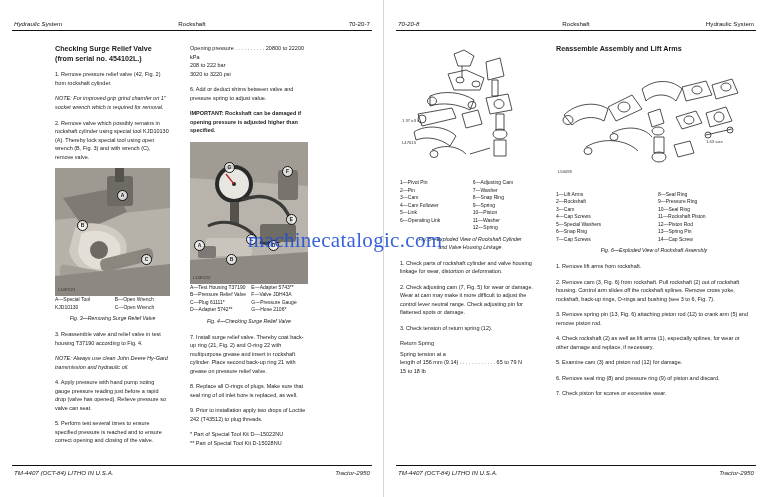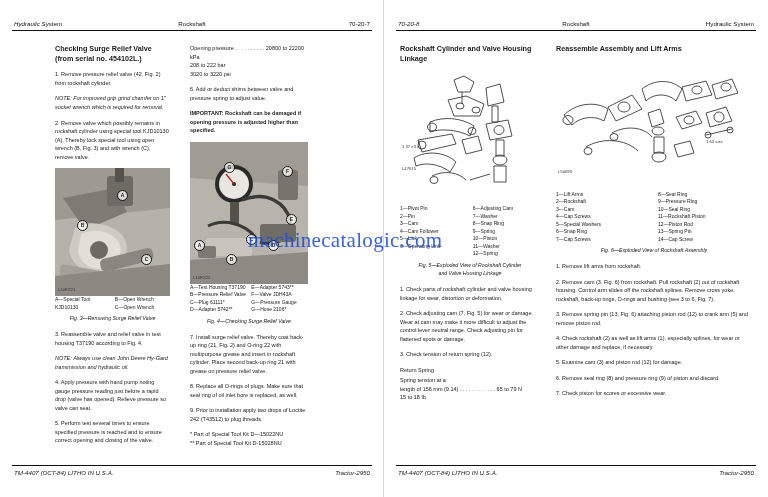--- a/index.html
+++ b/index.html
@@ -192,21 +192,20 @@
 <div class="page right">
   <div class="hdr">
     <div class="l">70-20-8</div>
     <div class="c">Rockshaft</div>
     <div class="r">Hydraulic System</div>
     <div class="rule"></div>
   </div>
 </div>
 
 <div class="col r1">
-  <h2 class="title">Rockshaft Cylinder and Valve Housing Linkage</h2>
 
   <div class="fig">
     <svg class="lineart" width="140" height="135" viewBox="0 0 140 135">
       <rect width="140" height="135" fill="#ffffff"></rect>
       <g fill="none" stroke="#222" stroke-width="0.8">
         <path d="M54 10 L64 6 L74 12 L70 22 L58 22 Z"></path>
         <path d="M62 22 L62 34"></path>
         <path d="M48 30 L66 26 L84 34 L80 46 L54 46 Z"></path>
         <ellipse cx="60" cy="36" rx="4" ry="3"></ellipse>
         <ellipse cx="76" cy="40" rx="4" ry="3"></ellipse>

